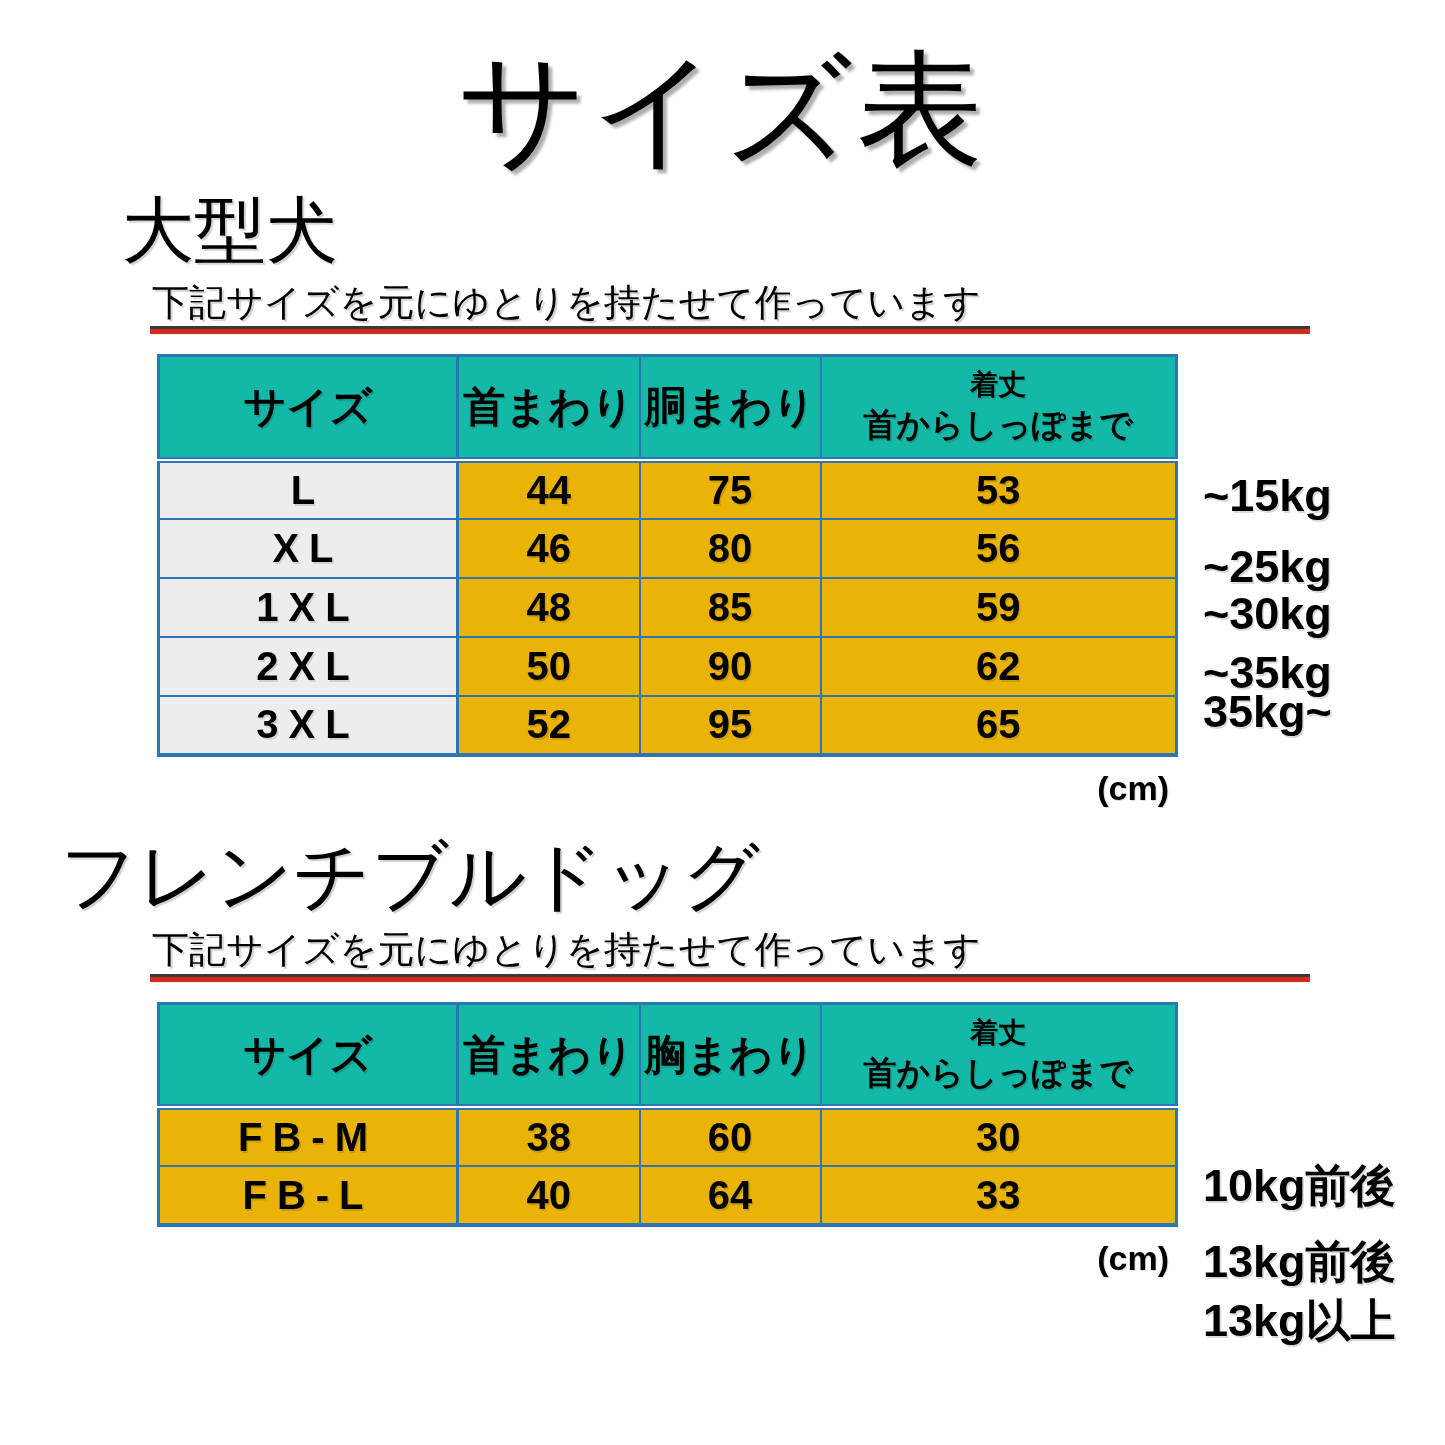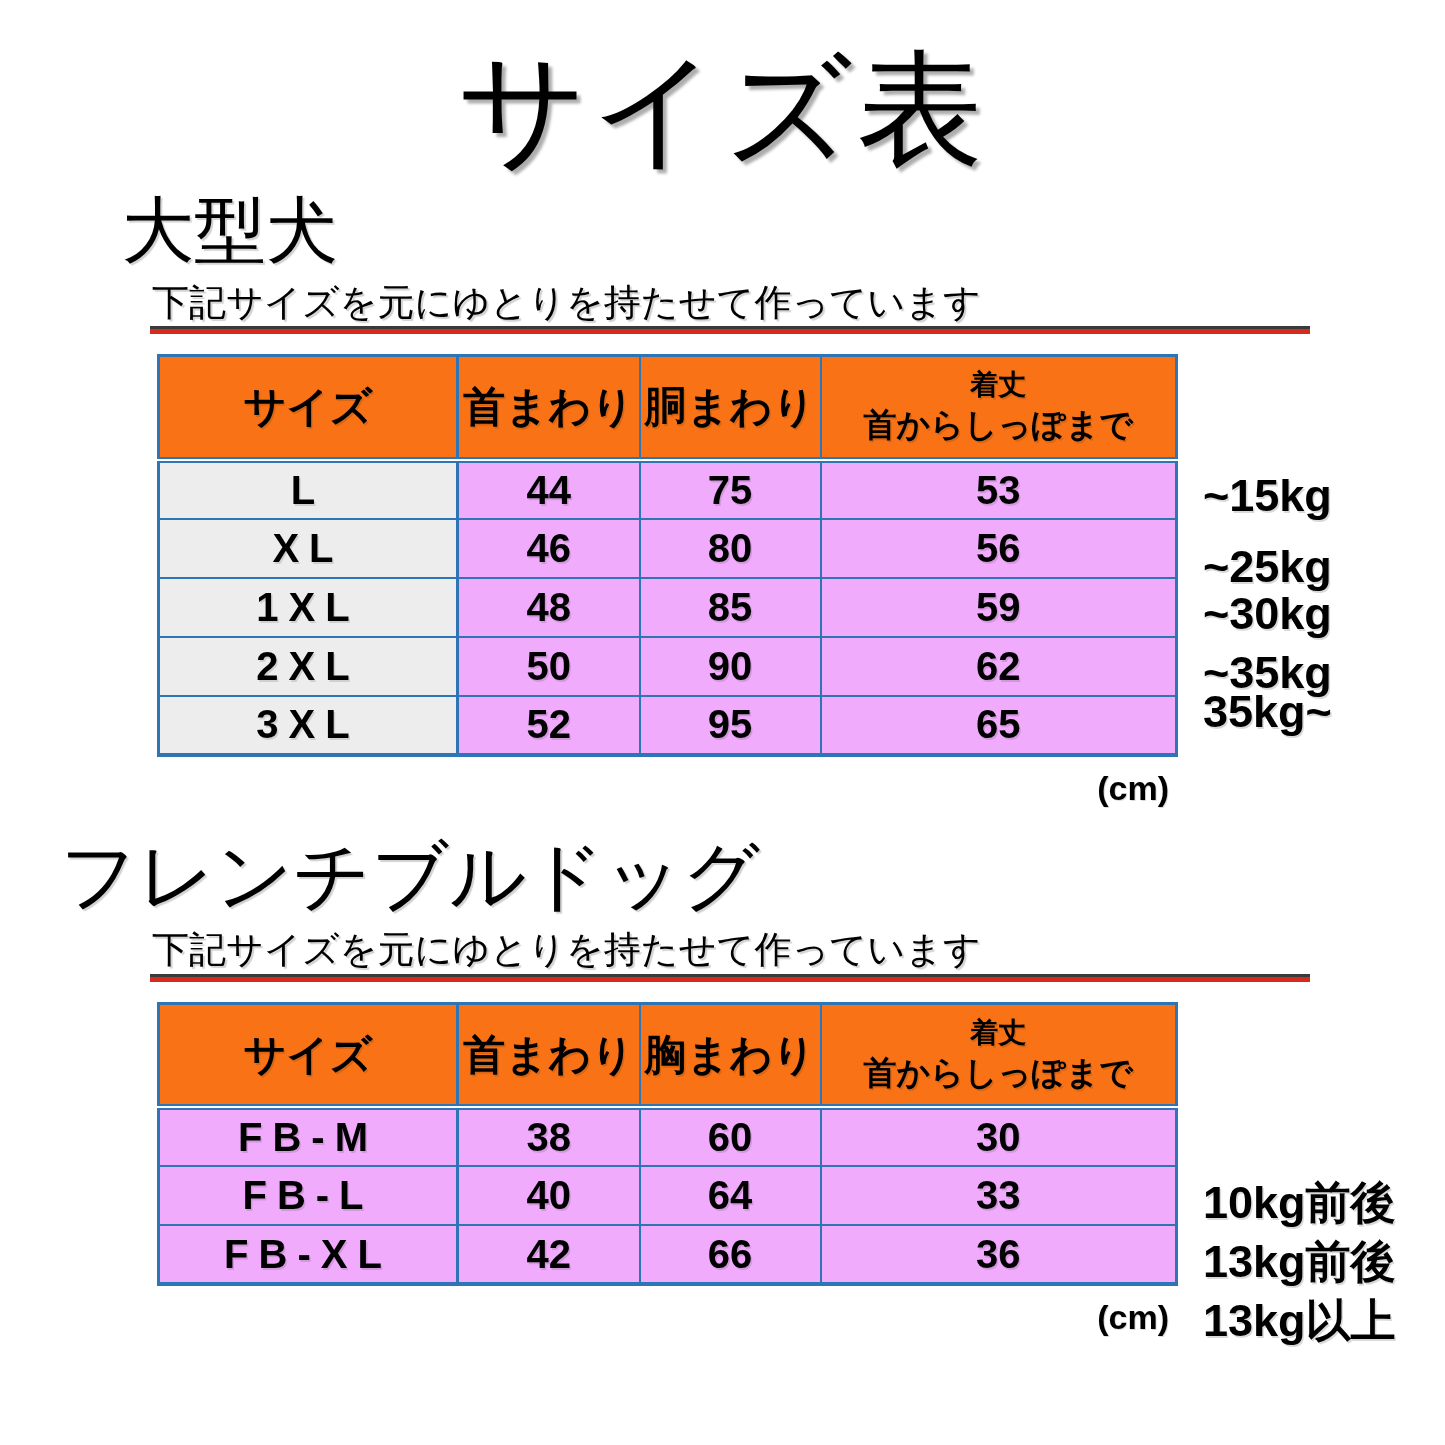--- a/index.html
+++ b/index.html
@@ -32,25 +32,25 @@
     border-collapse:collapse; table-layout:fixed; width:1018px;
     border:3px solid #2E75B6; border-bottom-width:4px;
   }
   .size-table th, .size-table td {
     border:2px solid #2E75B6; text-align:center; vertical-align:middle;
     padding:0; font-weight:bold; overflow:hidden;
     text-shadow:1.5px 1.5px 0 rgba(0,0,0,0.12);
   }
   .size-table thead tr { height:104px; }
   .size-table thead th {
-    background:#f97316; font-size:42px;
+    background:#14b8a6; font-size:42px;
     border-bottom:6px double #2E75B6;
   }
   .size-table tbody tr { height:59px; }
-  .size-table tbody td { background:#f0abfc; font-size:40px; }
+  .size-table tbody td { background:#eab308; font-size:40px; }
   .size-table .col-size-cell { letter-spacing:10px; }
   .gray-first-col tbody td.col-size-cell { background:#EDEDED; }
   .size-table td.col-size-cell, .size-table th.col-size-head { border-right-width:3px; }
   .len-main { font-size:28px; line-height:1.15; }
   .len-sub  { font-size:33px; line-height:1.2; margin-top:4px; }
 
   .weight-label {
     position:absolute; left:1046px; height:59px; line-height:59px;
     font-size:45px; font-weight:bold; white-space:nowrap;
     text-shadow:1.5px 1.5px 0 rgba(0,0,0,0.15);
@@ -174,30 +174,24 @@
             <td>38</td>
             <td>60</td>
             <td>30</td>
           </tr>
           <tr>
             <td class="col-size-cell">FB-L</td>
             <td>40</td>
             <td>64</td>
             <td>33</td>
           </tr>
-          <tr>
-            <td class="col-size-cell">FB-XL</td>
-            <td>42</td>
-            <td>66</td>
-            <td>36</td>
-          </tr>
         </tbody>
       </table>
 
-      <div class="weight-label" style="top:171px">10kg前後</div>
+      <div class="weight-label" style="top:154px">10kg前後</div>
       <div class="weight-label" style="top:230px">13kg前後</div>
       <div class="weight-label" style="top:289px">13kg以上</div>
 
       <div class="unit-note">(cm)</div>
     </div>
   </section>
 
 </div>
 
 </body></html>

